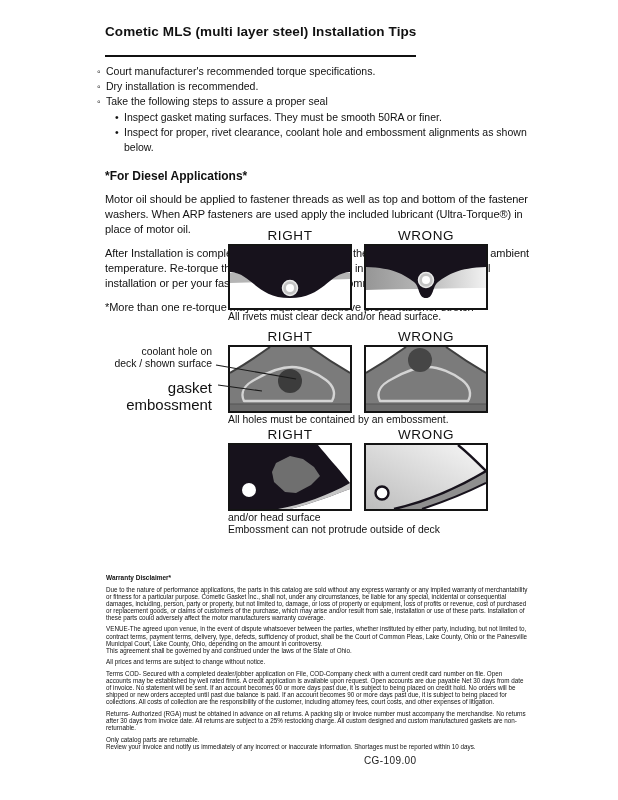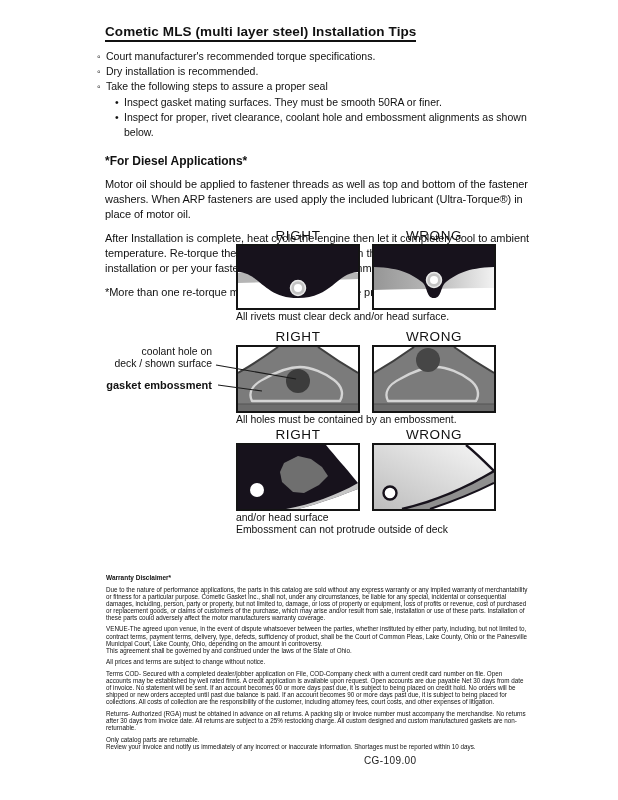--- a/index.html
+++ b/index.html
@@ -4,40 +4,40 @@
 <style>
   html,body { margin:0; padding:0; background:#ffffff; }
   .page {
     position:relative; width:618px; height:800px; background:#ffffff;
     font-family:"Liberation Sans", sans-serif; color:#111; overflow:hidden;
   }
   
   .intro { position:absolute; left:97px; top:22px; width:436px; }
   .title {
     display:inline-block; margin:0 0 7px 8px; font-size:13.5px; font-weight:700;
-    border-bottom:2px solid #111; padding-bottom:1px; letter-spacing:0.1px;
+    border-bottom:2px solid #111; padding-bottom:16px; letter-spacing:0.1px;
   }
   ul.tips { margin:0; padding:0; list-style:none; }
   ul.tips li { display:flex; font-size:10.5px; line-height:15.2px; }
   ul.tips li .m { width:9px; flex:none; }
   ul.tips li.sub { padding-left:18px; }
   .dheading { margin:14px 0 0 8px; font-size:12px; font-weight:700; }
   p.body { margin:9px 0 0 8px; width:428px; font-size:11px; line-height:15px; letter-spacing:-0.05px; }
 
   
-  .drow { position:absolute; left:236px; width:260px; }
+  .drow { position:absolute; left:228px; width:260px; }
   .dlabels { display:flex; gap:12px; margin-bottom:1px; }
   .dlabel { width:124px; text-align:center; font-size:13.5px; letter-spacing:0.6px; }
   .dpanels { display:flex; gap:12px; }
   .panel { border:2px solid #141414; background:#fff; }
   .panel svg { display:block; }
   .dcaption { margin-top:1px; font-size:10.4px; line-height:12px; }
 
   .coolant-label { position:absolute; left:104px; top:346px; width:108px; text-align:right; font-size:10.4px; line-height:11.5px; }
-  .emboss-label  { position:absolute; left:104px; top:379px; width:108px; text-align:right; font-size:11px;font-weight:bold; }
+  .emboss-label  { position:absolute; left:104px; top:379px; width:108px; text-align:right; font-size:15px; }
   .leader-svg { position:absolute; left:108px; top:342px; pointer-events:none; }
 
   
   .warranty { position:absolute; left:106px; top:574px; width:422px; }
   .warranty h3 { margin:0; font-size:6.5px; font-weight:700; }
   .warranty p { margin:4.5px 0 0; font-size:6.3px; line-height:7.1px; }
   .warranty p.no-gap { margin-top:0; }
 
   .code { position:absolute; left:364px; top:755px; font-size:10px; letter-spacing:0.4px; color:#1a1a1a; }
 </style>

